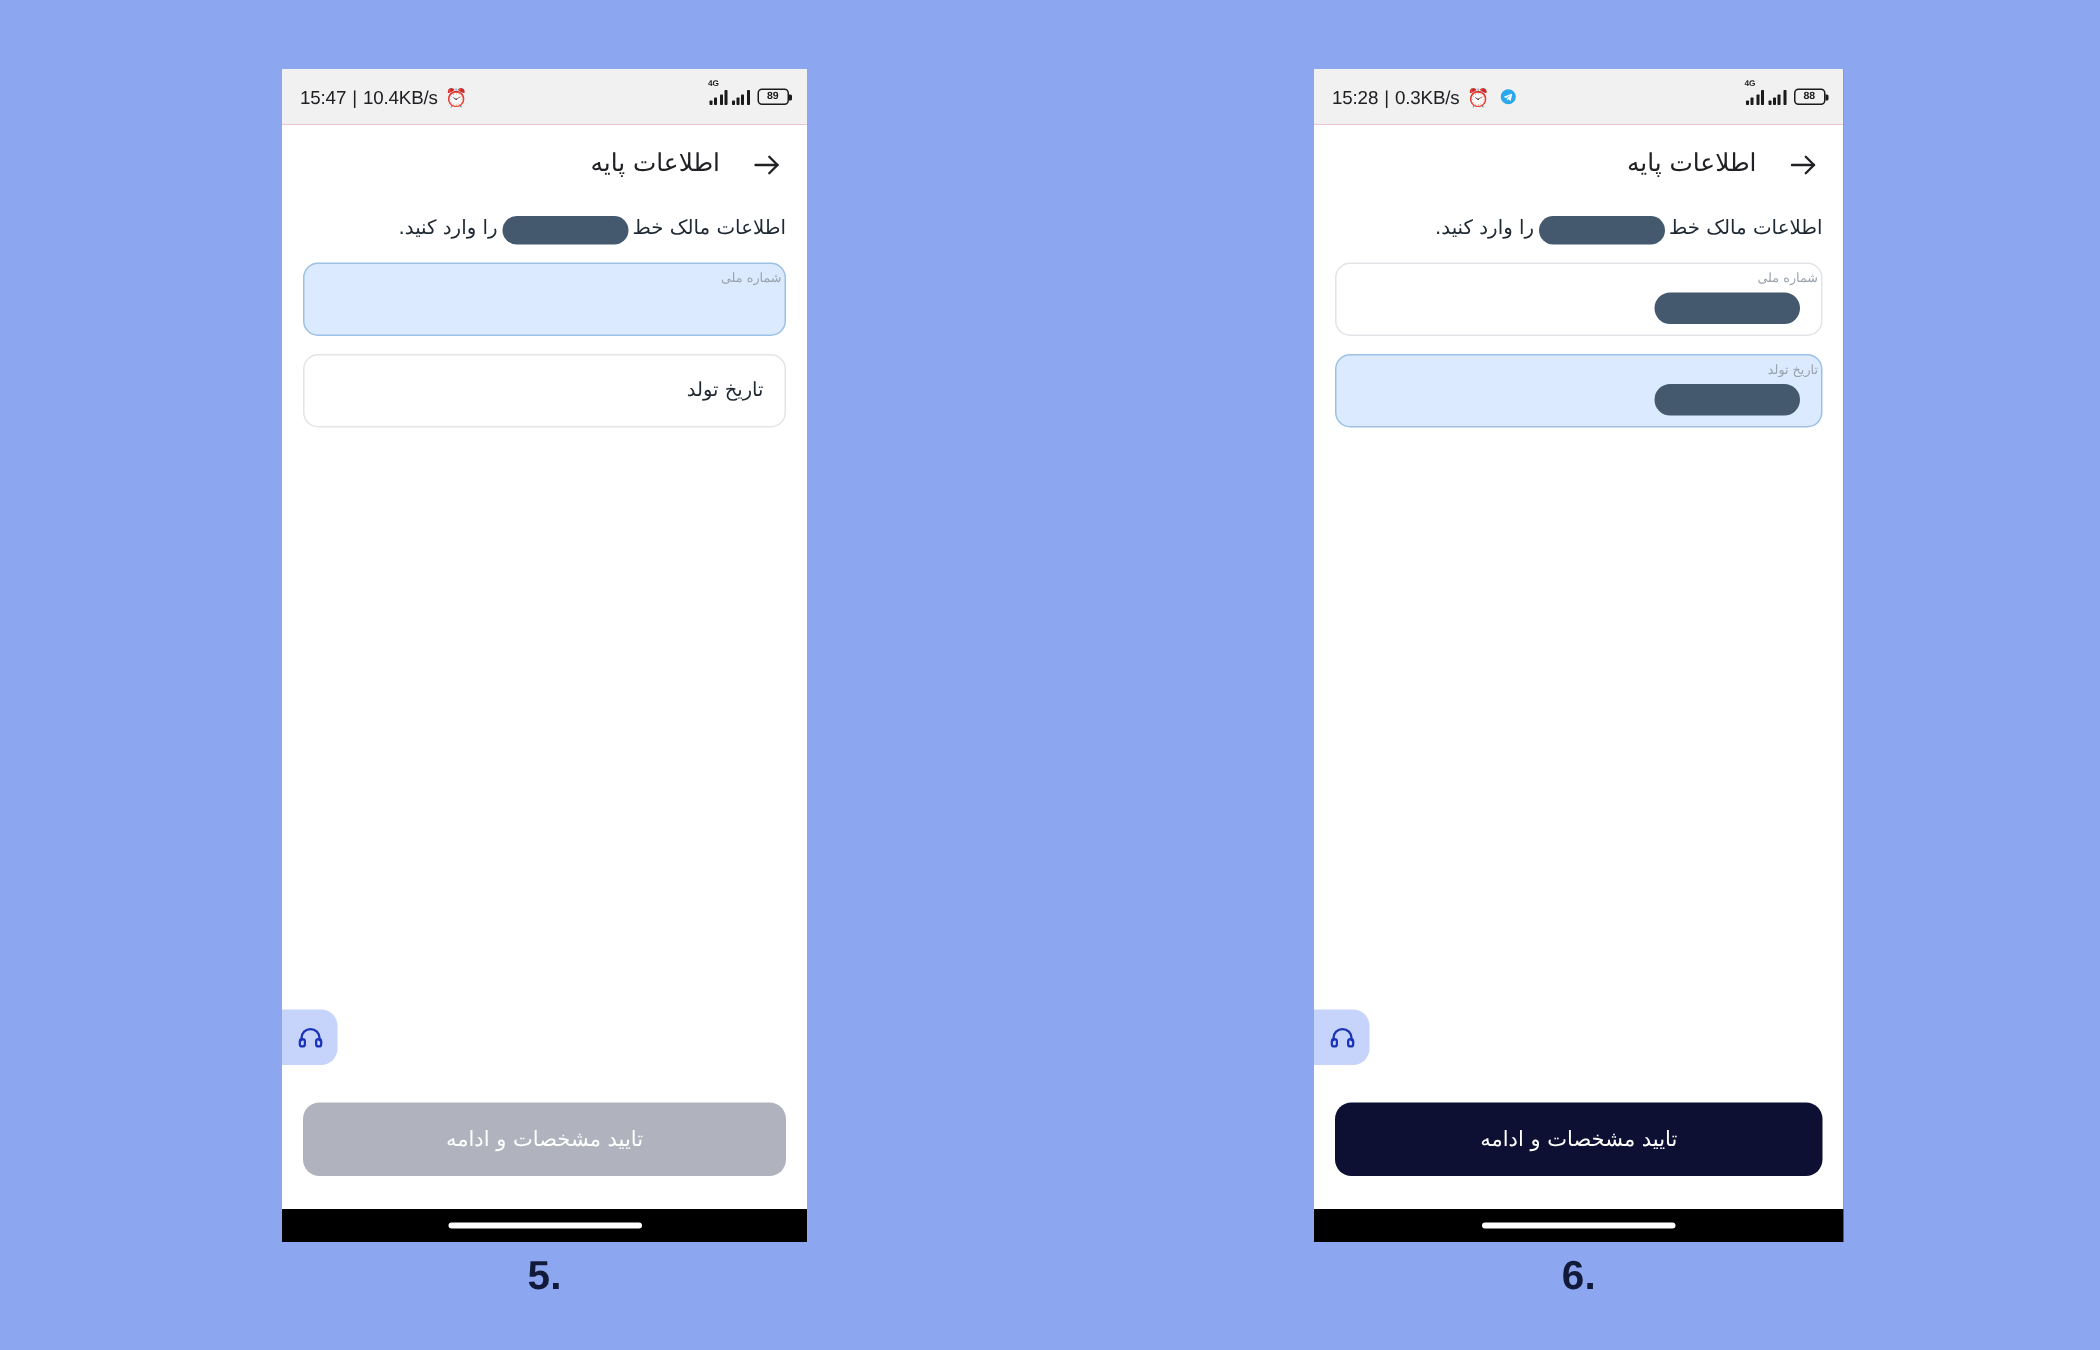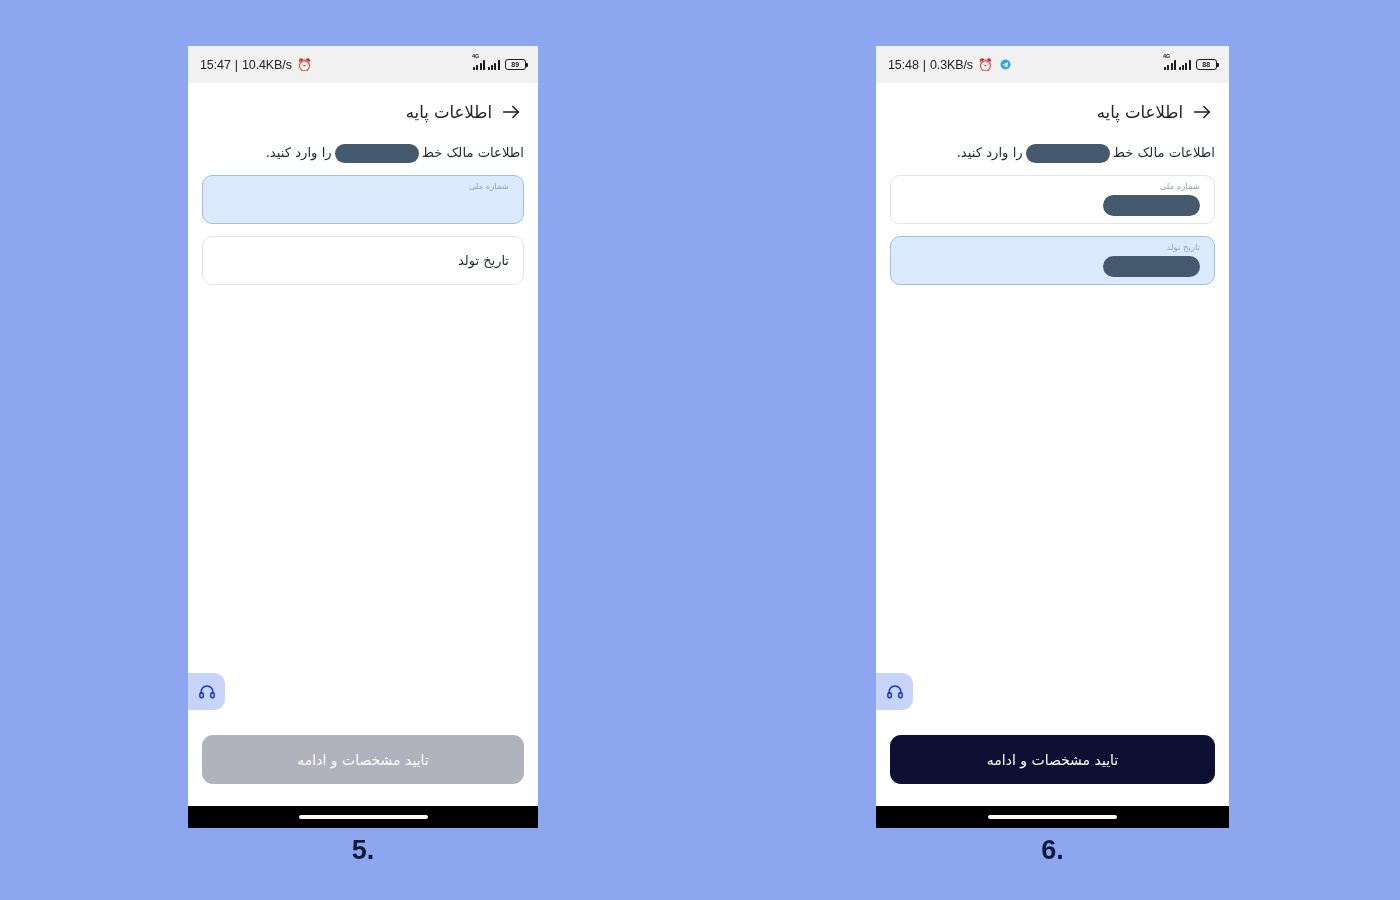--- a/index.html
+++ b/index.html
@@ -112,25 +112,24 @@
     flex: 1 1 auto;
     position: relative;
     background: #ffffff;
     display: flex;
     flex-direction: column;
   }
 
   .appbar {
     height: 58px;
     display: flex;
-    align-items: center;
     justify-content: flex-start;
-    padding: 0 16px 0 0;
+    padding: 16px 16px 0 0;
     box-sizing: border-box;
-    gap: 8px;
+    gap: 20px;
   }
   .back-arrow {
     width: 22px;
     height: 22px;
     flex: 0 0 auto;
     display: block;
   }
   .appbar-title {
     font-size: 16.5px;
     color: #202124;
@@ -179,21 +178,21 @@
     justify-content: flex-start;
     padding: 0 14px;
   }
   .field.active {
     background: #dbeafe;
     border: 1.5px solid #9cc1e4;
   }
   .field-float-label {
     position: absolute;
     top: 6px;
-    right: 14px;
+    right: 2px;
     font-size: 8.5px;
     color: #9aa3ad;
     line-height: 1;
   }
   .field-center-label {
     font-size: 13px;
     color: #1f2933;
   }
   .field-value-pill {
     position: absolute;
@@ -348,21 +347,21 @@
 
     <div class="nav-bar">
       <div class="nav-pill"></div>
     </div>
   </div>
 
   <div class="phone" id="phone-6">
 
     <div class="status-bar">
       <div class="status-left">
-        <span>15:48</span>
+        <span>15:28</span>
         <span>|</span>
         <span>0.3KB/s</span>
         <span class="clock-glyph">⏰</span>
         <span class="tg-icon">
           <svg viewBox="0 0 24 24" width="11" height="11">
               <circle cx="12" cy="12" r="11" fill="#29a9eb"></circle>
               <path d="M5.8 12.1l11-4.3c.5-.2 1 .1.8.8l-1.9 8.9c-.1.6-.5.7-1 .4l-2.8-2.1-1.3 1.3c-.2.2-.4.3-.7.3l.2-3 5.1-4.6c.2-.2-.05-.3-.3-.15l-6.3 4-2.7-.85c-.6-.2-.6-.6.1-.85z" fill="#ffffff"></path>
             </svg>
         </span>
       </div>

